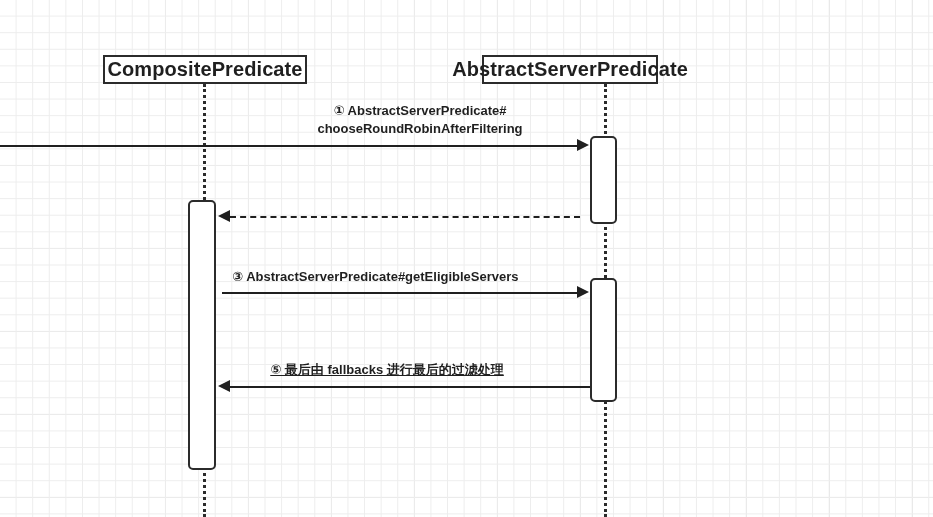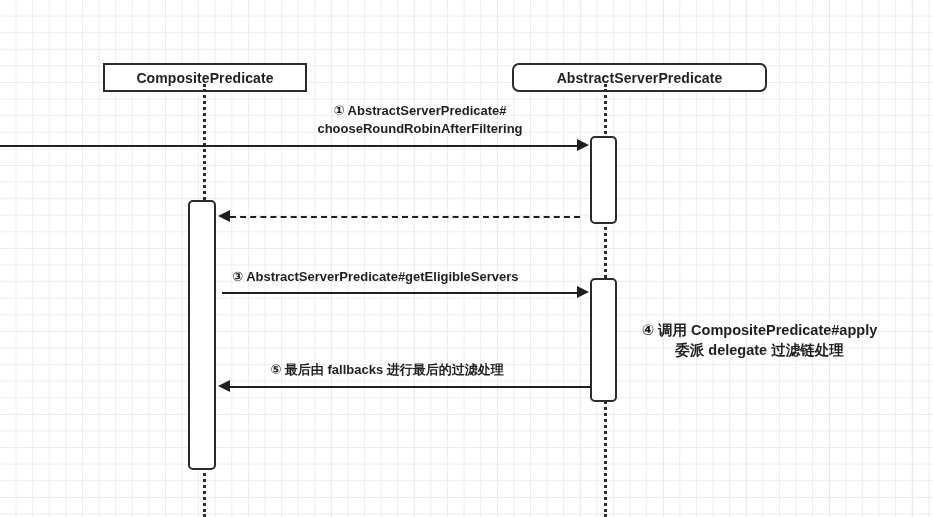--- a/index.html
+++ b/index.html
@@ -28,26 +28,25 @@
   }
 
   
   .participant {
     position: absolute;
     border: 2px solid #2b2b2b;
     background: #ffffff;
     display: flex;
     align-items: center;
     justify-content: center;
-    font-size: 14px;
+    font-size: 20px;
     font-weight: bold;
     color: #1f1f1f;
     letter-spacing: 0.1px;
     white-space: nowrap;
-    margin-top: 8px;
   }
 
   
   .lifeline {
     position: absolute;
     width: 0;
     border-left: 3px dotted #2b2b2b;
   }
 
   
@@ -102,21 +101,21 @@
 </style>
 </head>
 <body>
 
 <div id="canvas">
 
   <div class="participant" style="left:103px; top:55px; width:204px; height:29px;">
     <span>CompositePredicate</span>
   </div>
 
-  <div class="participant" style="left:512px; top:55px; width:255px; height:29px;border-radius:7px;">
+  <div class="participant" style="left:482px; top:55px; width:176px; height:29px;">
     <span>AbstractServerPredicate</span>
   </div>
 
   <div class="lifeline" style="left:203px; top:84px; height:433px;"></div>
 
   <div class="lifeline" style="left:604px; top:84px; height:433px;"></div>
 
   <div class="activation" style="left:590px; top:136px; width:27px; height:88px;"></div>
 
   <div class="activation" style="left:188px; top:200px; width:28px; height:270px;"></div>
@@ -128,20 +127,18 @@
   <div class="msg-label" style="left:255px; top:102px; width:330px; text-align:center;">① AbstractServerPredicate#
 chooseRoundRobinAfterFiltering</div>
 
   <div class="msg-line dashed" style="left:230px; top:216px; width:350px;"></div>
   <div class="arrowhead left" style="left:218px; top:210px;"></div>
 
   <div class="msg-line" style="left:222px; top:292px; width:356px;"></div>
   <div class="arrowhead right" style="left:577px; top:286px;"></div>
   <div class="msg-label" style="left:232px; top:268px; width:370px; text-align:left;">③ AbstractServerPredicate#getEligibleServers</div>
 
-  <div class="note-label" style="left:617px; top:321px; width:285px; text-align:center;">④ 调用 CompositePredicate#apply
-委派  delegate 过滤链处理</div>
 
   <div class="msg-line" style="left:230px; top:386px; width:360px;"></div>
   <div class="arrowhead left" style="left:218px; top:380px;"></div>
-  <div class="msg-label" style="left:232px; top:361px; width:310px; text-align:center;">⑤ 最后由 fallbacks 进行最后的过滤处理</div>
+  <div class="msg-label" style="left:232px; top:361px; width:310px; text-align:center;text-decoration:underline;">⑤ 最后由 fallbacks 进行最后的过滤处理</div>
 
 </div>
 
 </body></html>

